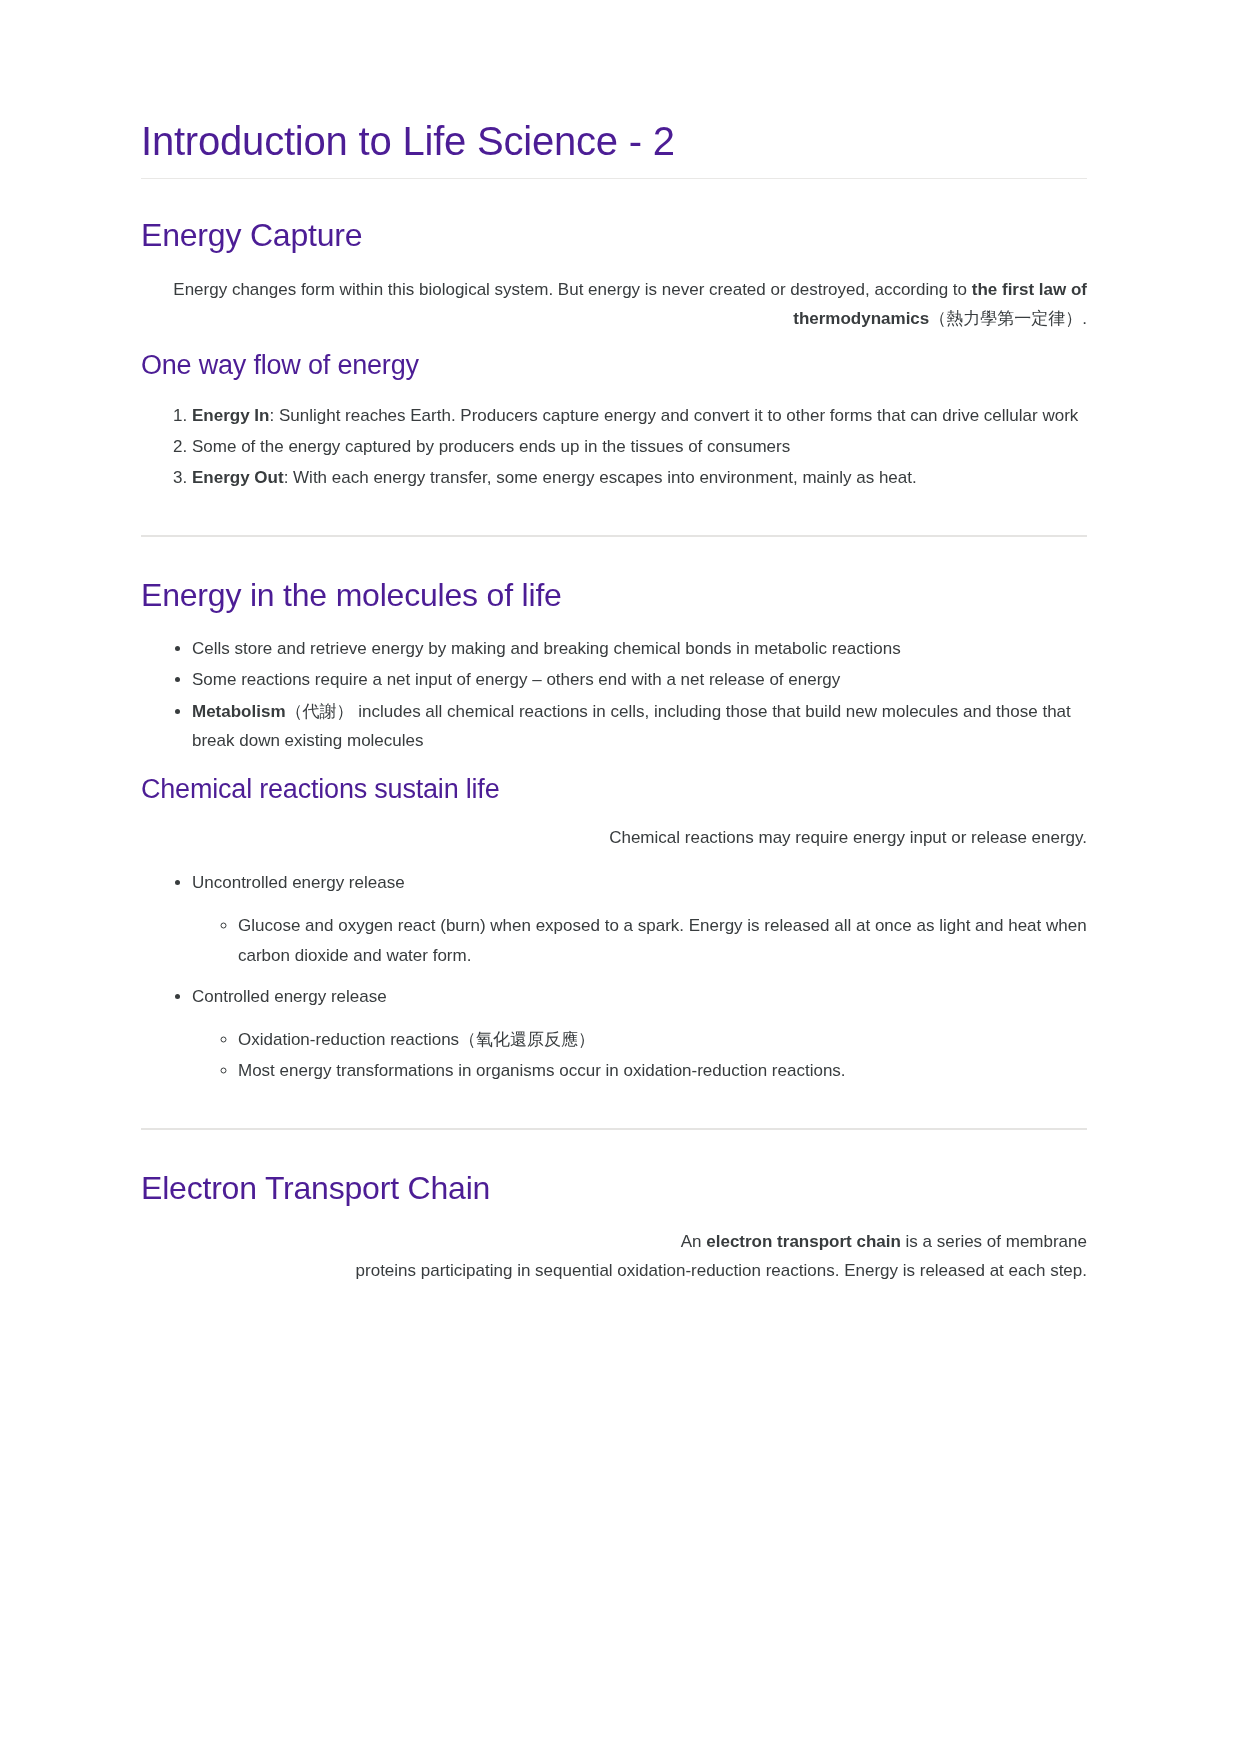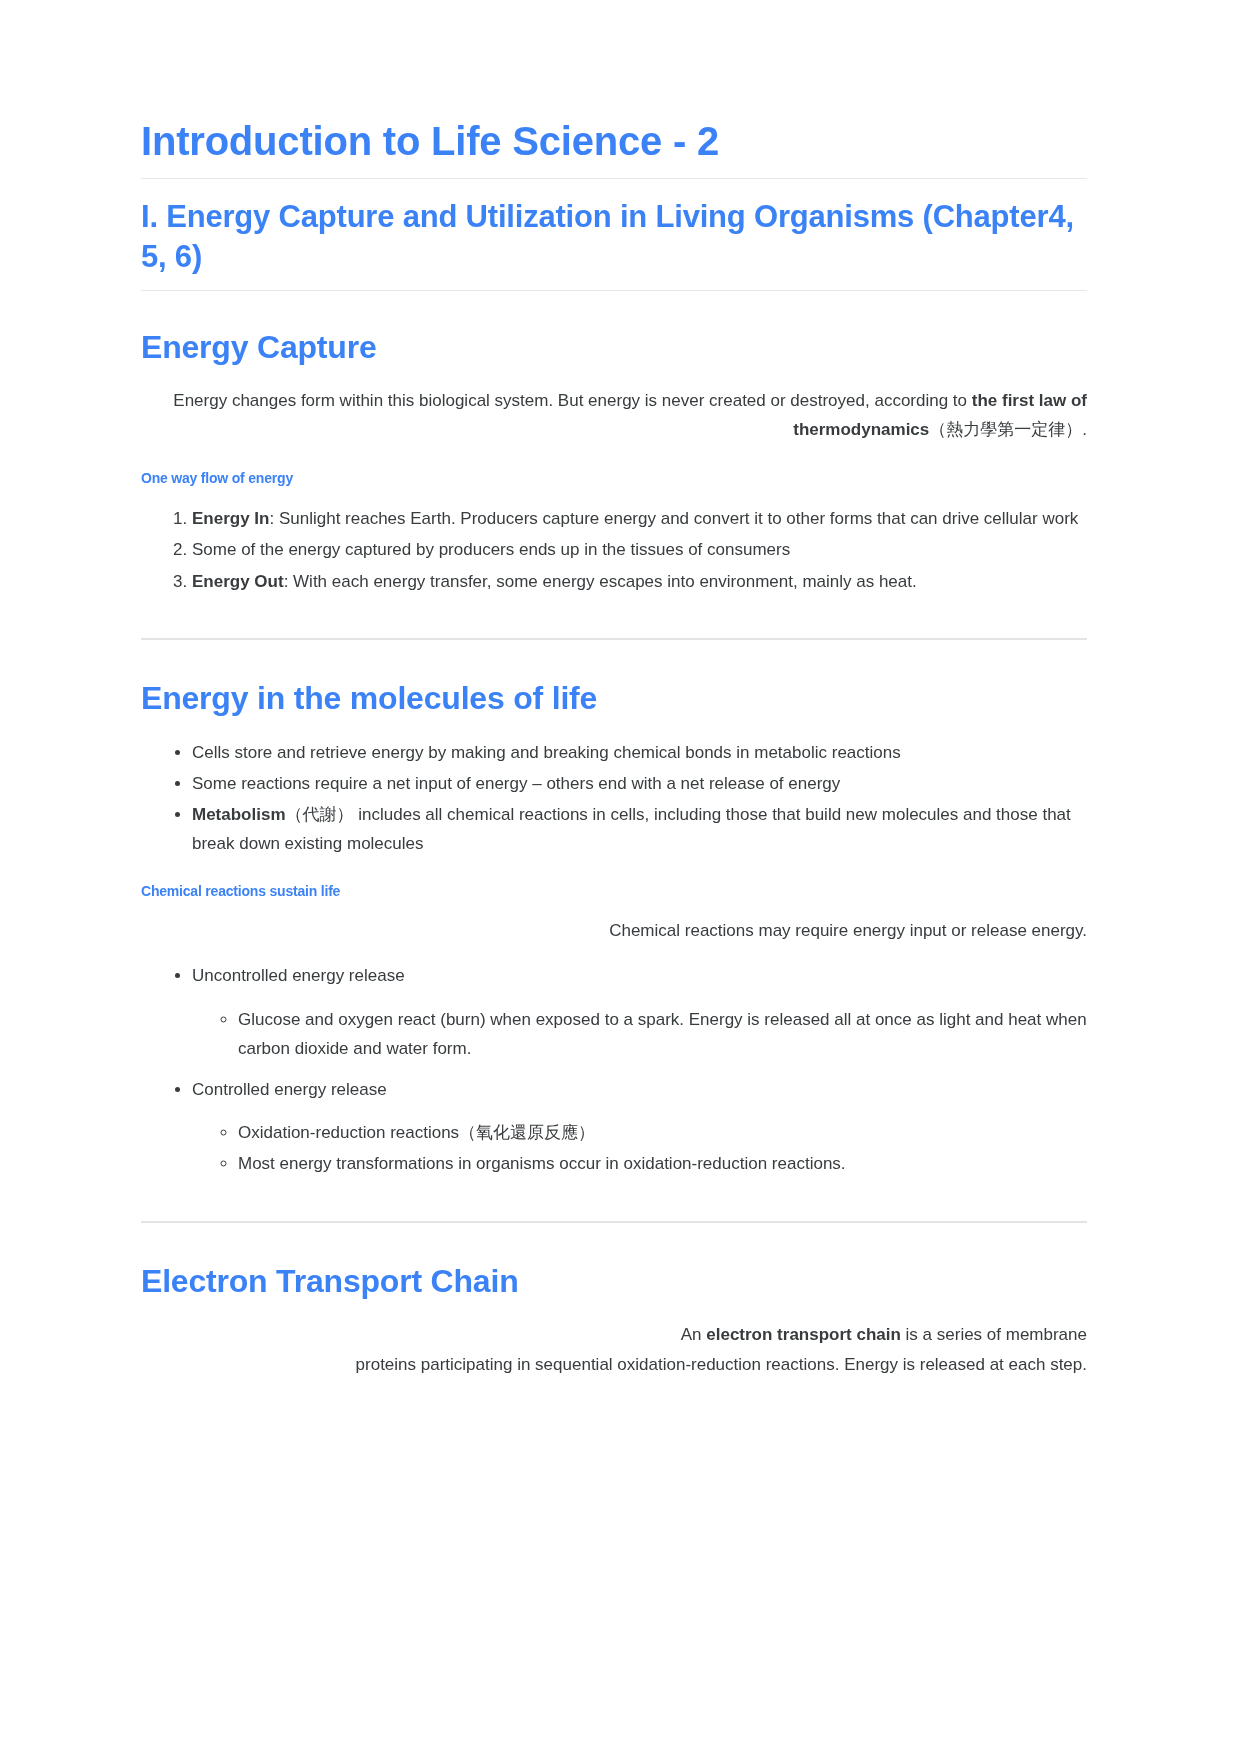--- a/index.html
+++ b/index.html
@@ -16,22 +16,22 @@
     -webkit-font-smoothing: antialiased;
   }
   .page {
     box-sizing: border-box;
     width: 1240px;
     min-height: 1754px;
     padding: 118px 153px 220px 141px;
     background: #ffffff;
   }
   h1, h2, h3, h4 {
-    color: #3b82f6;
-    font-weight: 700;
+    color: #4c1d95;
+    font-weight: 400;
     letter-spacing: -0.2px;
   }
   h1.doc-title {
     font-size: 40px;
     line-height: 1.15;
     margin: 0 0 18px 0;
     padding-bottom: 14px;
     border-bottom: 1px solid #e9e8e6;
   }
   h2.section-title {
@@ -40,23 +40,23 @@
     margin: 0 0 16px 0;
     padding-bottom: 12px;
     border-bottom: 1px solid #e9e8e6;
   }
   h3.sub-title {
     font-size: 32px;
     line-height: 1.3;
     margin: 36px 0 18px 0;
   }
   h4.minor-title {
-    font-size: 14px;
+    font-size: 27px;
     line-height: 1.4;
-    margin: 24px 0 12px 0;
+    margin: 14px 0 12px 0;
   }
   p.para {
     font-size: 17px;
     line-height: 1.72;
     margin: 14px 0;
     white-space: pre-wrap;
     text-align: right;
   }
   ol.list, ul.list {
     margin: 16px 0;
@@ -82,21 +82,20 @@
     margin: 42px 0 38px 0;
   }
 </style>
 </head>
 <body>
 
 <main class="page">
 
   <h1 class="doc-title">Introduction to Life Science - 2</h1>
 
-  <h2 class="section-title">I. Energy Capture and Utilization in Living Organisms (Chapter4, 5, 6)</h2>
 
   <h3 class="sub-title">Energy Capture</h3>
 
   <p class="para"><span>  Energy changes form within this biological system. But energy is never created or destroyed, according to </span><strong>the first law of thermodynamics</strong><span>（熱力學第一定律）.</span></p>
 
   <h4 class="minor-title">One way flow of energy</h4>
 
   <ol class="list">
     <li><strong>Energy In</strong><span>: Sunlight reaches Earth. Producers capture energy and convert it to other forms that can drive cellular work</span></li>
     <li><span>Some of the energy captured by producers ends up in the tissues of consumers</span></li>

